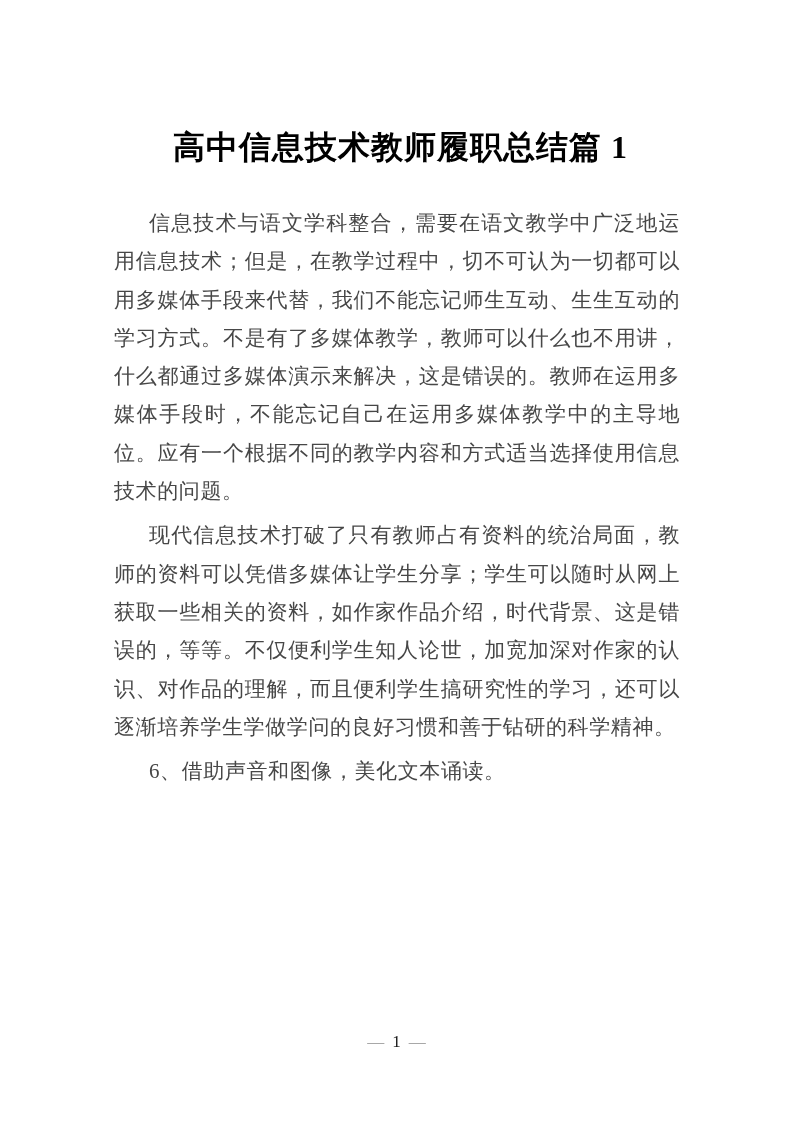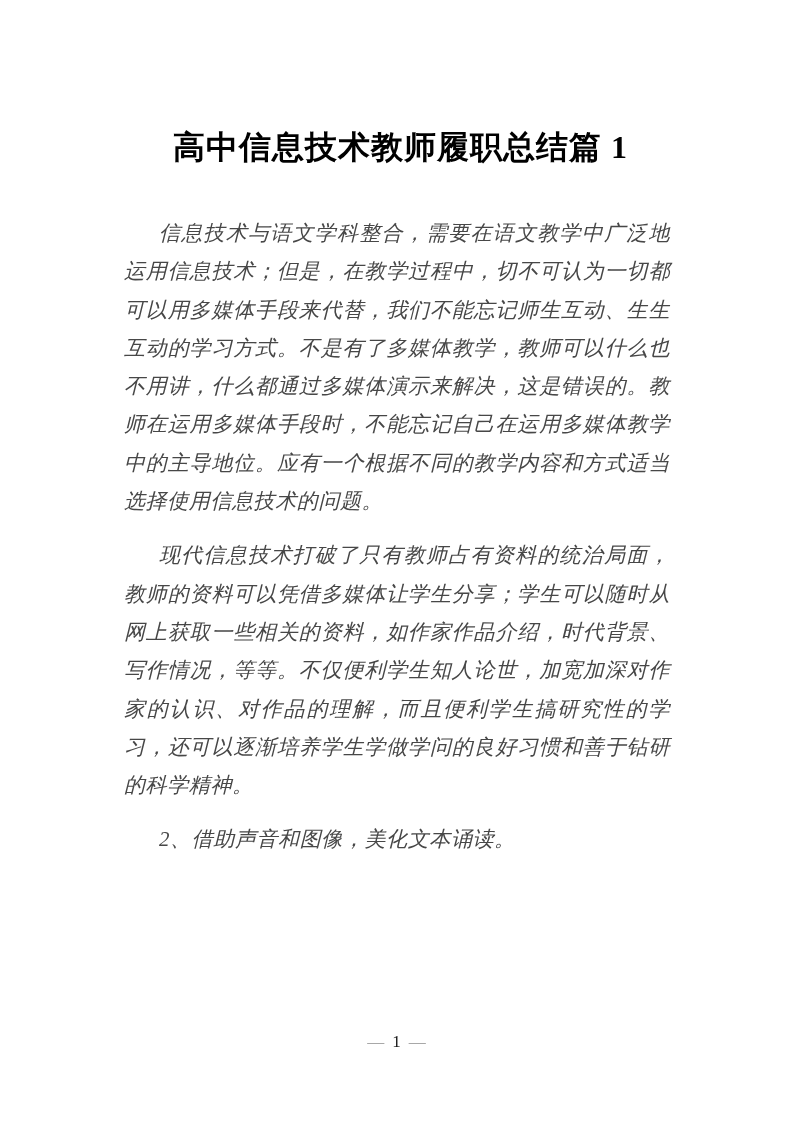--- a/index.html
+++ b/index.html
@@ -42,24 +42,23 @@
     top: 198px;
     width: 578px;
     font-size: 21px;
     line-height: 38.3px;
     color: #474747;
     text-align: justify;
     letter-spacing: 0.6px;
     word-break: break-all;
   }
   .body-text p {
-    margin: 16px;
+    margin: 6px;
     padding: 0;
     text-indent: 35px;
-    font-style: italic;
   }
   .footer {
     position: absolute;
     top: 1030px;
     left: 0;
     width: 100%;
     text-align: center;
     font-size: 17px;
     line-height: 24px;
     color: #1a1a1a;
@@ -74,21 +73,21 @@
 </style>
 </head>
 <body>
 
 <div class="page">
 
   <h1 class="doc-title">高中信息技术教师履职总结篇 1</h1>
 
   <div class="body-text">
     <p>信息技术与语文学科整合，需要在语文教学中广泛地运用信息技术；但是，在教学过程中，切不可认为一切都可以用多媒体手段来代替，我们不能忘记师生互动、生生互动的学习方式。不是有了多媒体教学，教师可以什么也不用讲，什么都通过多媒体演示来解决，这是错误的。教师在运用多媒体手段时，不能忘记自己在运用多媒体教学中的主导地位。应有一个根据不同的教学内容和方式适当选择使用信息技术的问题。</p>
-    <p>现代信息技术打破了只有教师占有资料的统治局面，教师的资料可以凭借多媒体让学生分享；学生可以随时从网上获取一些相关的资料，如作家作品介绍，时代背景、写作情况，等等。不仅便利学生知人论世，加宽加深对作家的认识、对作品的理解，而且便利学生搞研究性的学习，还可以逐渐培养学生学做学问的良好习惯和善于钻研的科学精神。</p>
-    <p>2、借助声音和图像，美化文本诵读。</p>
+    <p>现代信息技术打破了只有教师占有资料的统治局面，教师的资料可以凭借多媒体让学生分享；学生可以随时从网上获取一些相关的资料，如作家作品介绍，时代背景、这是错误的，等等。不仅便利学生知人论世，加宽加深对作家的认识、对作品的理解，而且便利学生搞研究性的学习，还可以逐渐培养学生学做学问的良好习惯和善于钻研的科学精神。</p>
+    <p>6、借助声音和图像，美化文本诵读。</p>
   </div>
 
   <div class="footer">
     <span class="dash">—</span><span class="num">1</span><span class="dash">—</span>
   </div>
 
 </div>
 
 </body></html>

